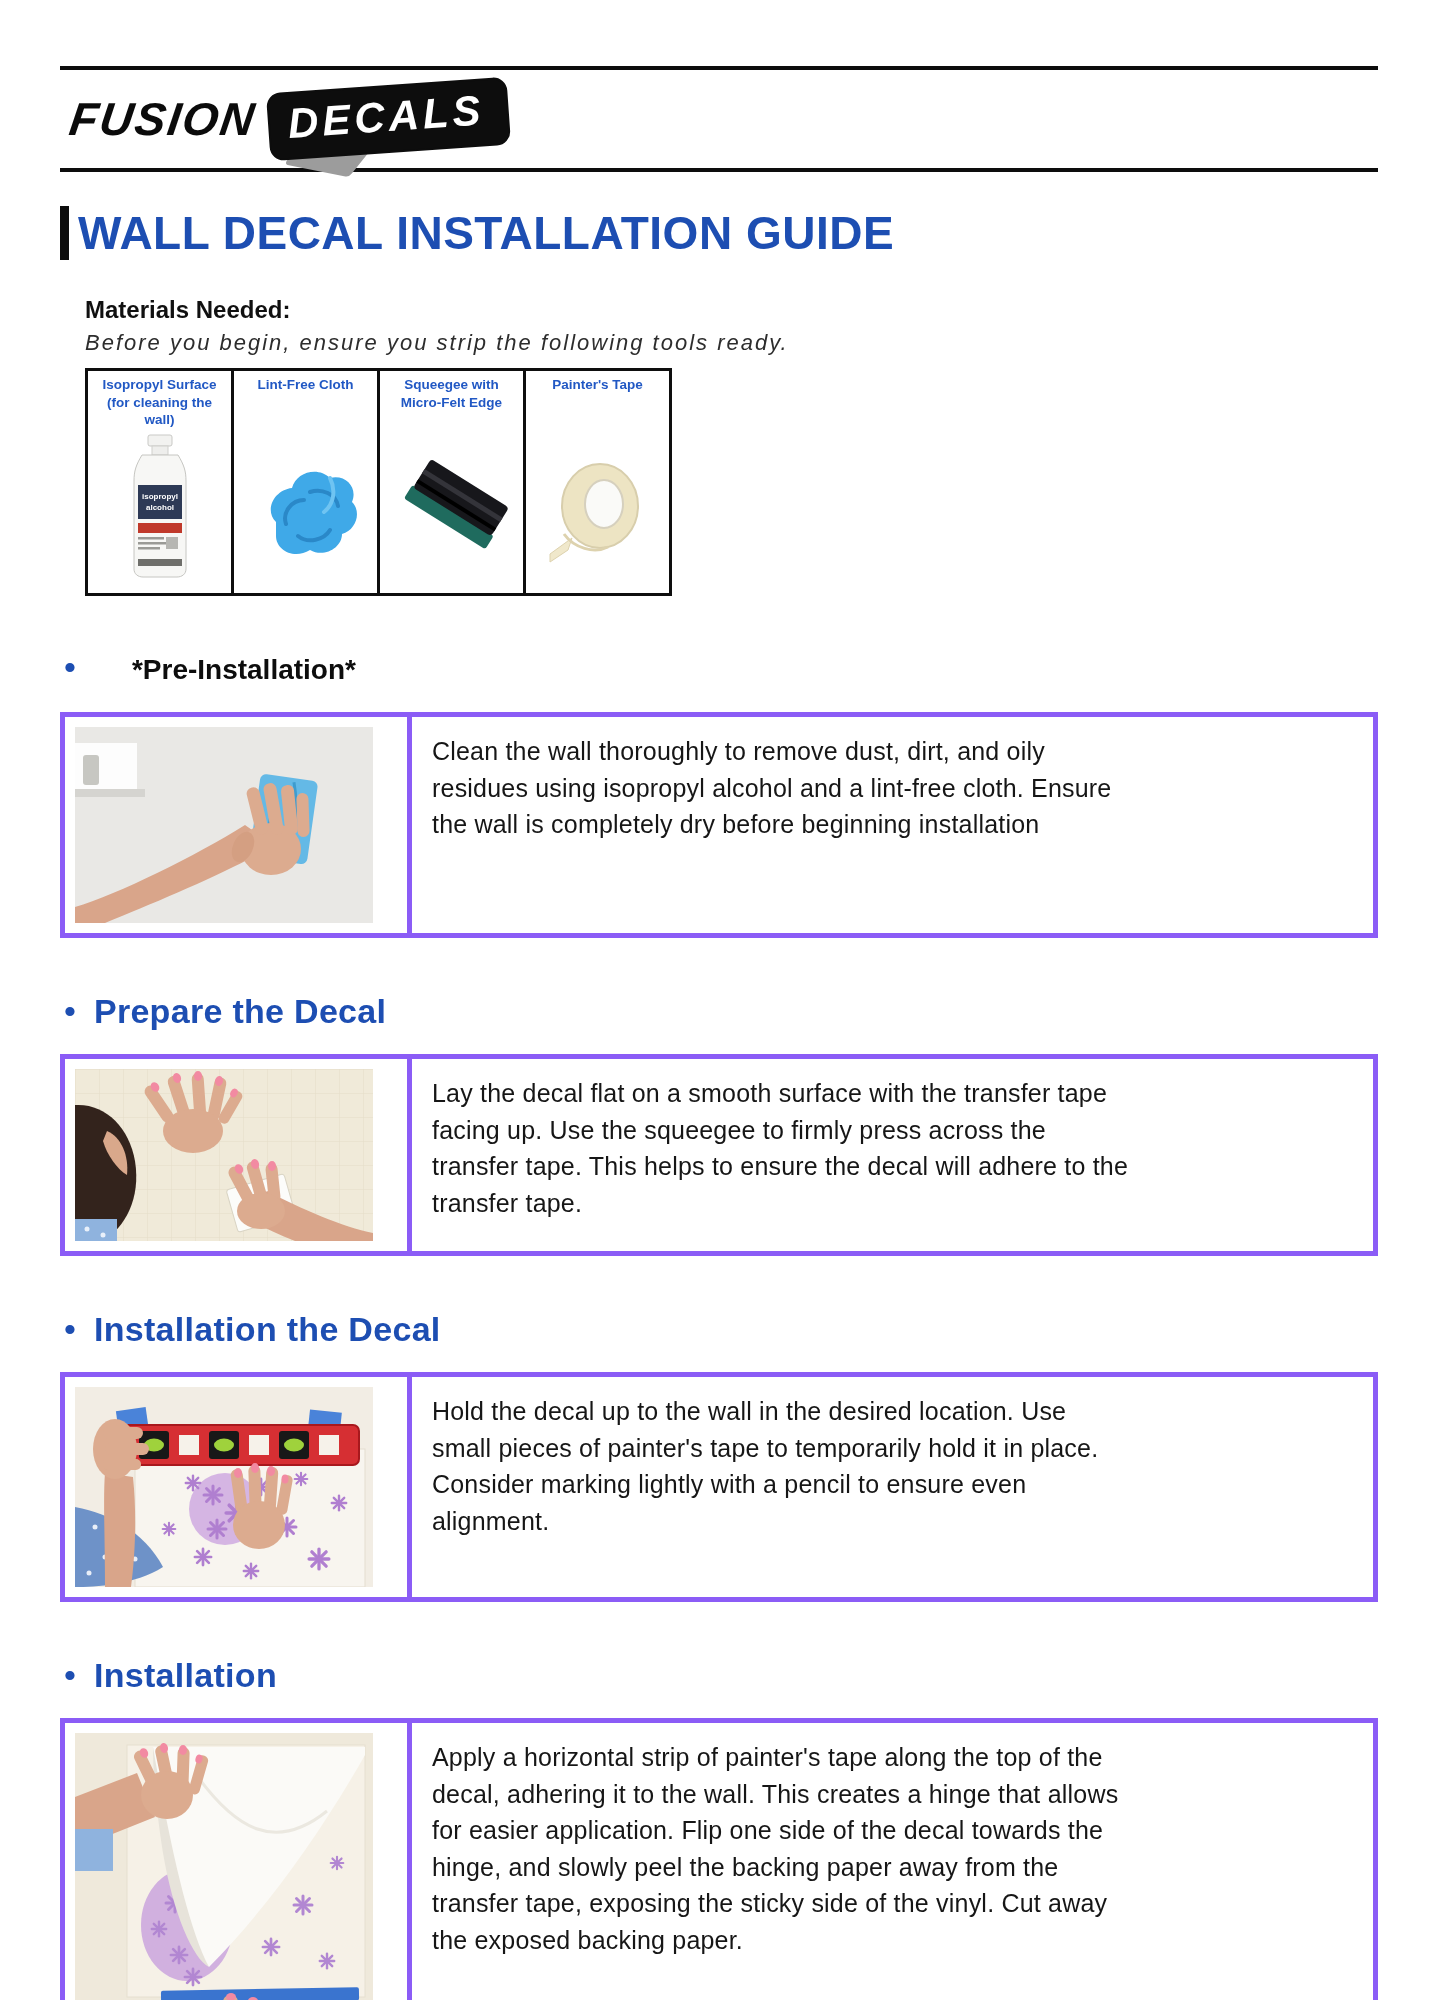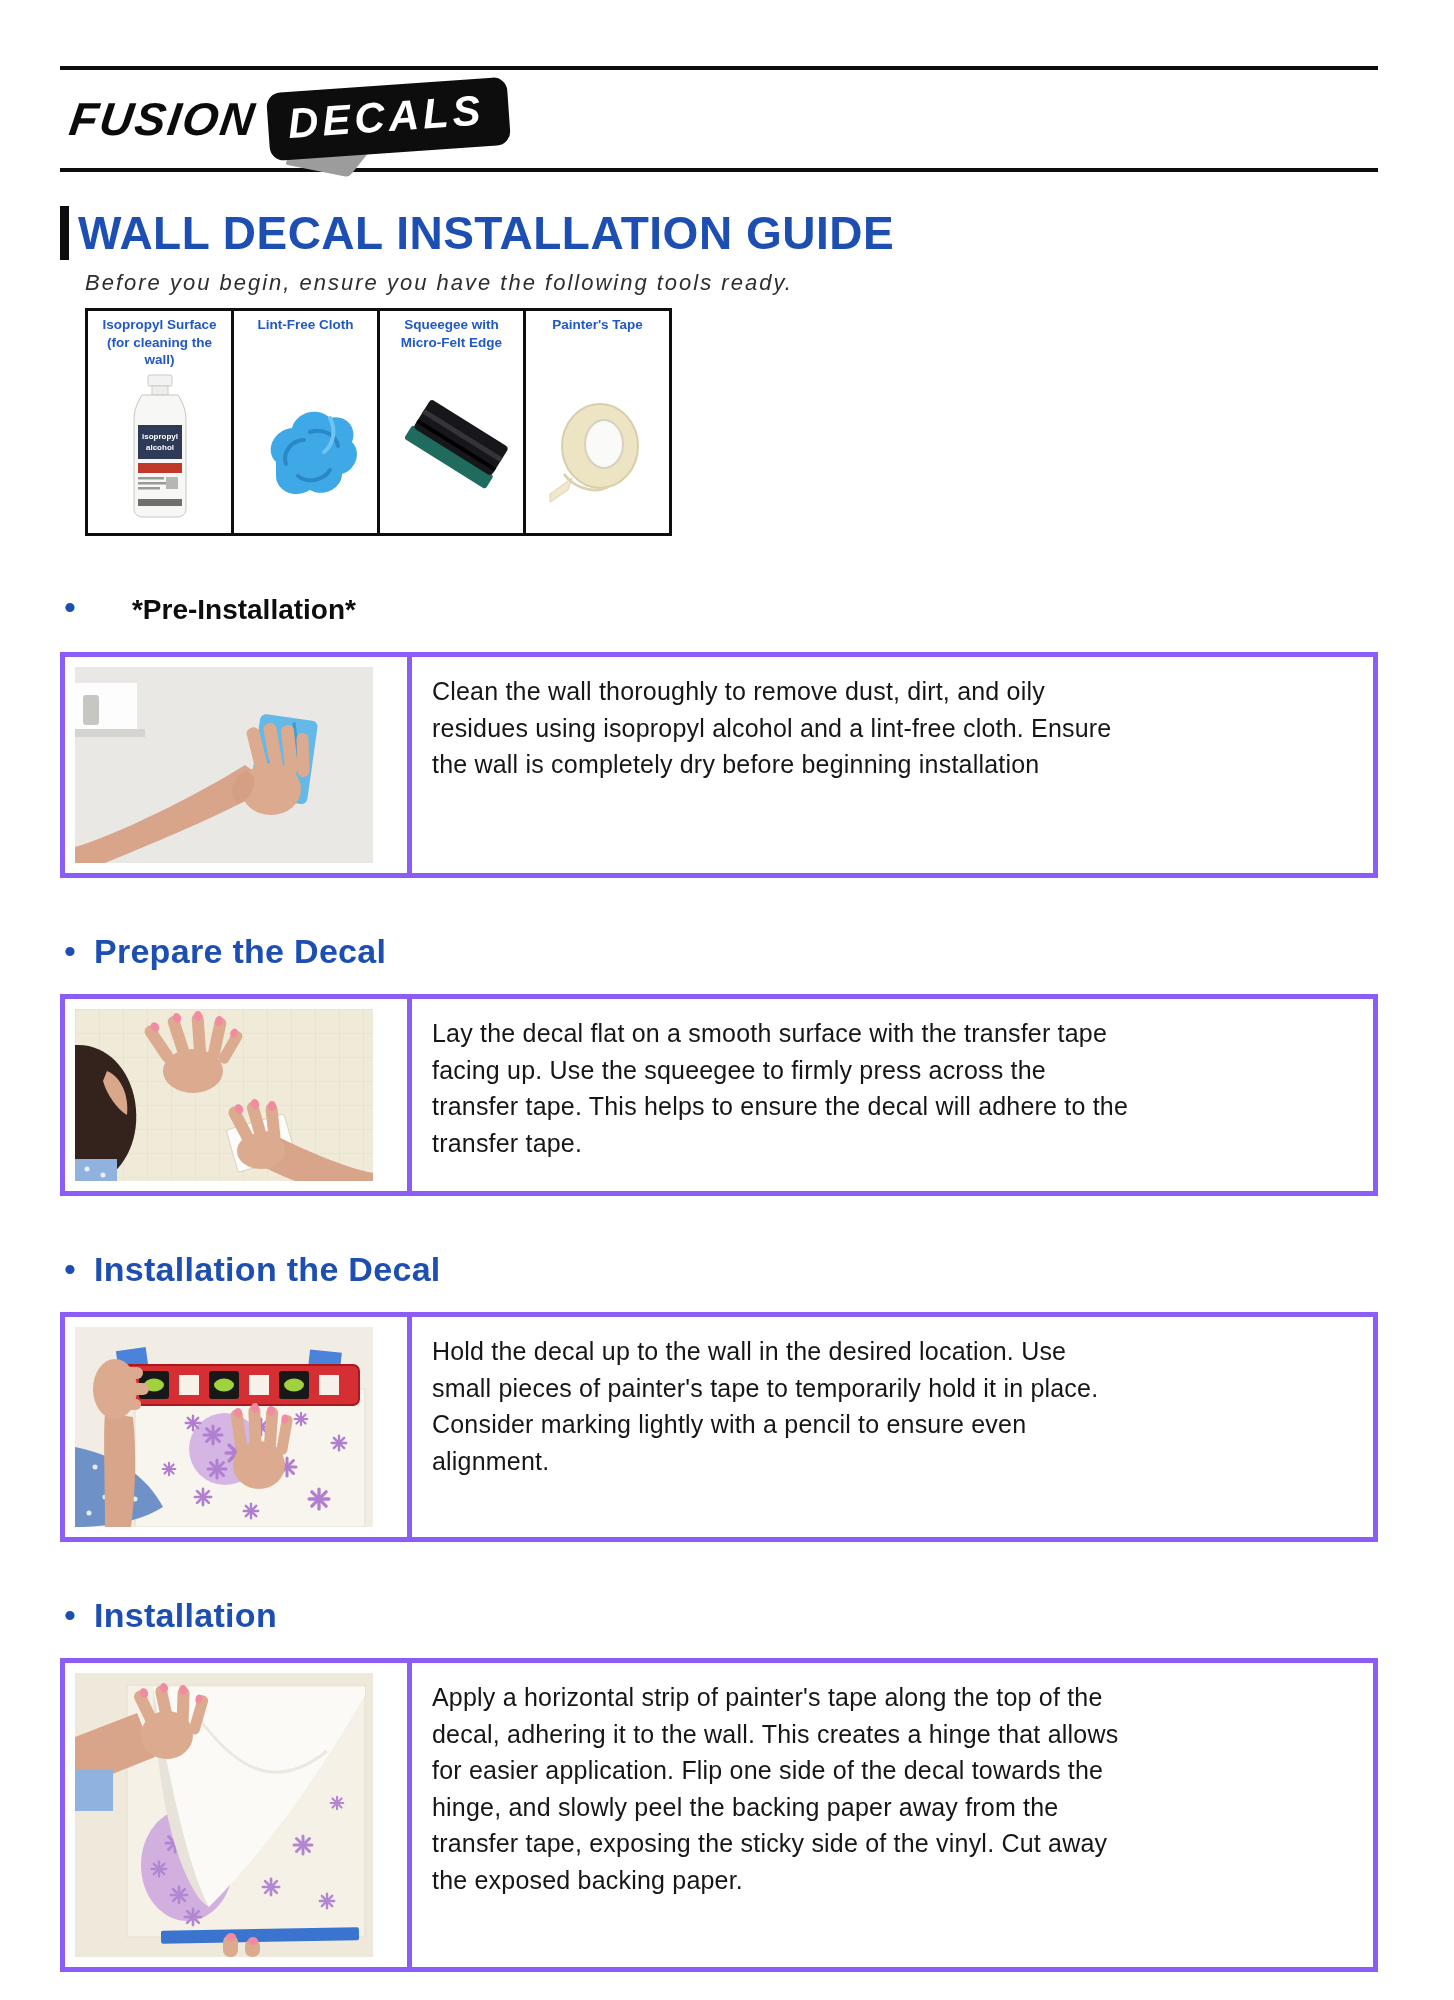--- a/index.html
+++ b/index.html
@@ -73,21 +73,22 @@
   </header>
 
   <div class="rule"></div>
 
   <h1 class="title-row">
     <span class="title-bar"></span>
     <span class="title-text">WALL DECAL INSTALLATION GUIDE</span>
   </h1>
 
   <div class="materials">
-    <div class="materials-intro">Before you begin, ensure you have the following tools ready.</div>
+    <div class="materials-heading">Materials Needed:</div>
+    <div class="materials-intro">Before you begin, ensure you strip the following tools ready.</div>
 
     <table class="materials-table">
       <tbody>
           <tr>
         <td>
           <div class="mat-label">Isopropyl Surface (for cleaning the wall)</div>
           <svg class="mat-photo" width="112" height="146" viewBox="0 0 112 146">
             <rect x="44" y="2" width="24" height="11" rx="2" fill="#f2f2f0" stroke="#c9c9c6"></rect>
             <rect x="48" y="13" width="16" height="9" fill="#eeeeec" stroke="#cfcfcc"></rect>
             <path d="M38 22 H74 C80 32 82 38 82 48 V136 C82 141 78 144 73 144 H39 C34 144 30 141 30 136 V48 C30 38 32 32 38 22 Z" fill="#f7f7f5" stroke="#c6c6c2"></path>

